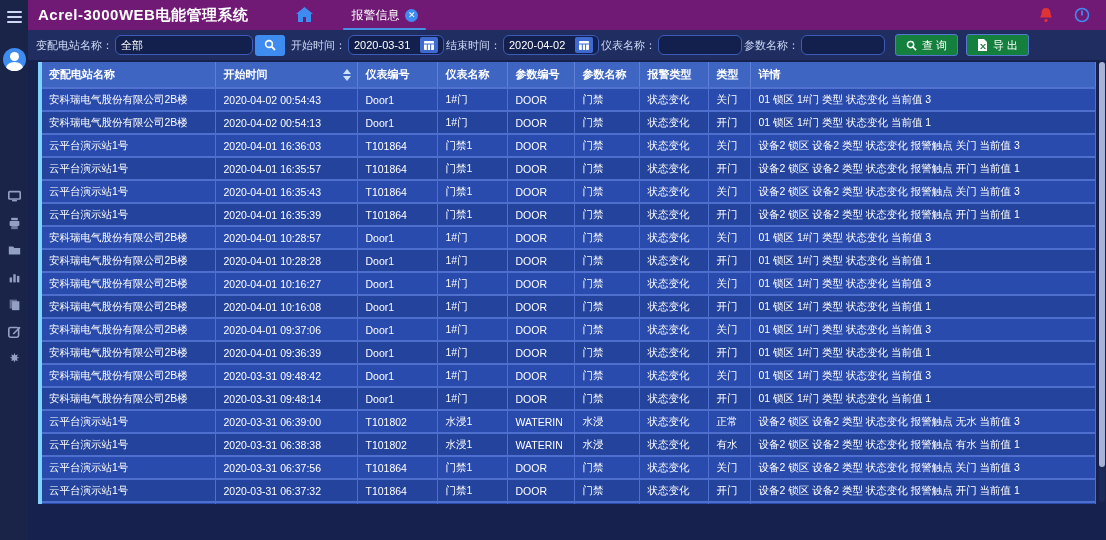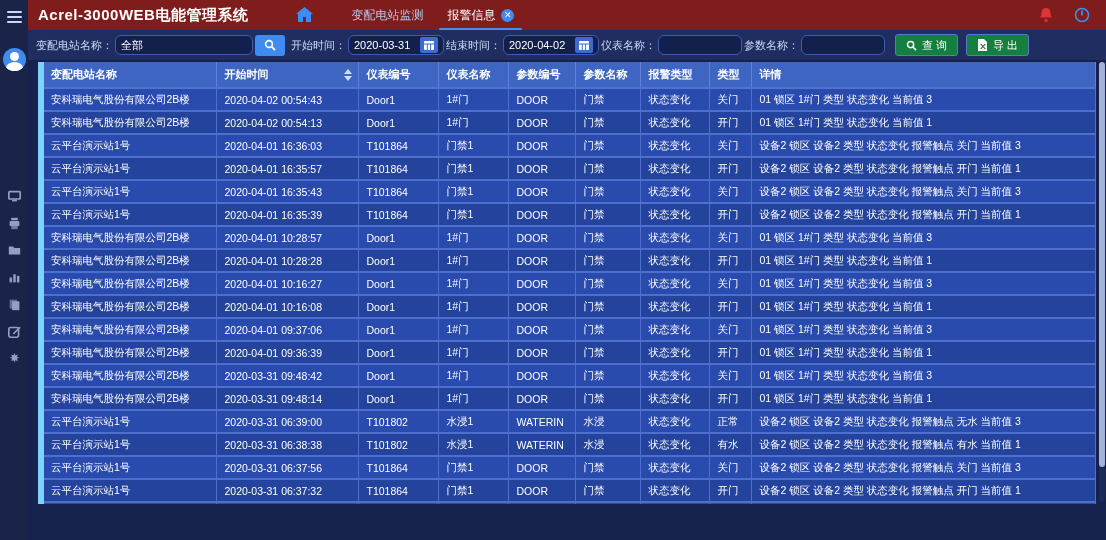--- a/index.html
+++ b/index.html
@@ -20,21 +20,21 @@
     width:23px; height:23px; border-radius:50%; background:#3f8cf0;
     margin-top:22px; position:relative; overflow:hidden; cursor:pointer;
   }
   .avatar:before { content:""; position:absolute; left:7px; top:4px; width:9px; height:9px; border-radius:50%; background:#fff; }
   .avatar:after  { content:""; position:absolute; left:3px; top:14px; width:17px; height:12px; border-radius:50% 50% 0 0; background:#fff; }
   .side-icons { margin-top:118px; display:flex; flex-direction:column; gap:13px; align-items:center; }
   .side-icon { width:14px; height:14px; display:flex; align-items:center; justify-content:center; cursor:pointer; opacity:.85; }
   .side-icon svg { width:13px; height:13px; fill:#a9b6d9; stroke:#a9b6d9; }
   
   .main { flex:1; display:flex; flex-direction:column; position:relative; }
-  .topbar { height:30px; background:#7f1d1d; display:flex; align-items:center; flex:0 0 30px; }
+  .topbar { height:30px; background:#701a75; display:flex; align-items:center; flex:0 0 30px; }
   .app-title { font-size:15px; font-weight:bold; color:#ffffff; margin-left:10px; letter-spacing:.5px; }
   .tabs { display:flex; align-items:flex-end; height:30px; margin-left:48px; }
   .home-icon { margin:0 26px 6px 0; cursor:pointer; }
   .tab { height:30px; display:flex; align-items:center; padding:0 12px; color:#b9c6ea; cursor:pointer; font-size:12px; position:relative; }
   .tab.active { color:#ffffff; }
   .tab.active:after { content:""; position:absolute; left:4px; right:4px; bottom:0; height:2px; background:#4a90e2; border-radius:1px; }
   .tab-close { width:13px; height:13px; border-radius:50%; background:#3f8cf0; color:#fff; font-size:9px;
                display:inline-flex; align-items:center; justify-content:center; margin-left:6px; cursor:pointer; line-height:1; }
   .top-right { margin-left:auto; display:flex; align-items:center; gap:22px; margin-right:16px; }
   .bell-icon,.power-icon { cursor:pointer; display:flex; }
@@ -55,21 +55,21 @@
   .act-btn + .act-btn { margin-left:6px; }
   
   .table-wrap { margin:2px 10px 0 10px; height:442px; overflow:hidden; flex:0 0 442px; }
   table { width:100%; border-collapse:collapse; table-layout:fixed; }
   th { background:#3e65c2; color:#fff; font-size:11px; font-weight:bold; text-align:left;
        height:26px; padding:0 8px; border-right:1px solid #5f80d8; border-bottom:2px solid #5272cf;
        overflow:hidden; white-space:nowrap; position:relative; cursor:pointer; }
   td { height:23px; font-size:10.5px; color:#fff; padding:0 8px;
        border-right:1px solid #4e6fce; border-bottom:2px solid #4e6fce;
        overflow:hidden; white-space:nowrap; text-overflow:clip; }
-  th:first-child, td:first-child { border-left:6px solid #7dd3fc;padding-left:7px; }
+  th:first-child, td:first-child { border-left:4px solid #7dd3fc;padding-left:7px; }
   tbody tr:nth-child(odd)  td { background:#2a4bae; }
   tbody tr:nth-child(even) td { background:#24439d; }
   .sort-icon { position:absolute; right:6px; top:7px; display:flex; flex-direction:column; gap:2px; }
   .sort-icon i { display:block; width:0; height:0; border-left:4px solid transparent; border-right:4px solid transparent; }
   .sort-icon .up { border-bottom:5px solid #cfe0ff; }
   .sort-icon .down { border-top:5px solid #cfe0ff; }
   
   .scrollbar { position:absolute; right:1px; top:62px; width:6px; height:440px; background:#1b2a58; border-radius:3px; }
   .scroll-thumb { position:absolute; top:0; left:0; width:6px; height:92%; background:#a7b3d6; border-radius:3px; cursor:pointer; }
   
@@ -139,23 +139,20 @@
 <div class="main">
 
   <div class="topbar">
     <div class="app-title">Acrel-3000WEB电能管理系统</div>
     <div class="tabs">
       <span class="home-icon">
         <svg width="17" height="15" viewBox="0 0 17 15">
             <path d="M8.5 0L0 7h2v8h5v-5h3v5h5V7h2z" fill="#3f8cf0"></path>
           </svg>
       </span>
-      <div class="tab">
-        <span>变配电站监测</span>
-      </div>
       <div class="tab active">
         <span>报警信息</span>
         <span class="tab-close">✕</span>
       </div>
     </div>
     <div class="top-right">
       <span class="bell-icon">
         <svg width="12" height="14" viewBox="0 0 12 14">
             <path d="M6 0c2.8 0 4.4 2 4.4 4.6 0 3 1.2 4.2 1.6 4.8H0c.4-.6 1.6-1.8 1.6-4.8C1.6 2 3.2 0 6 0z" fill="#e03434"></path>
             <circle cx="6" cy="12.4" r="1.6" fill="#e03434"></circle>

